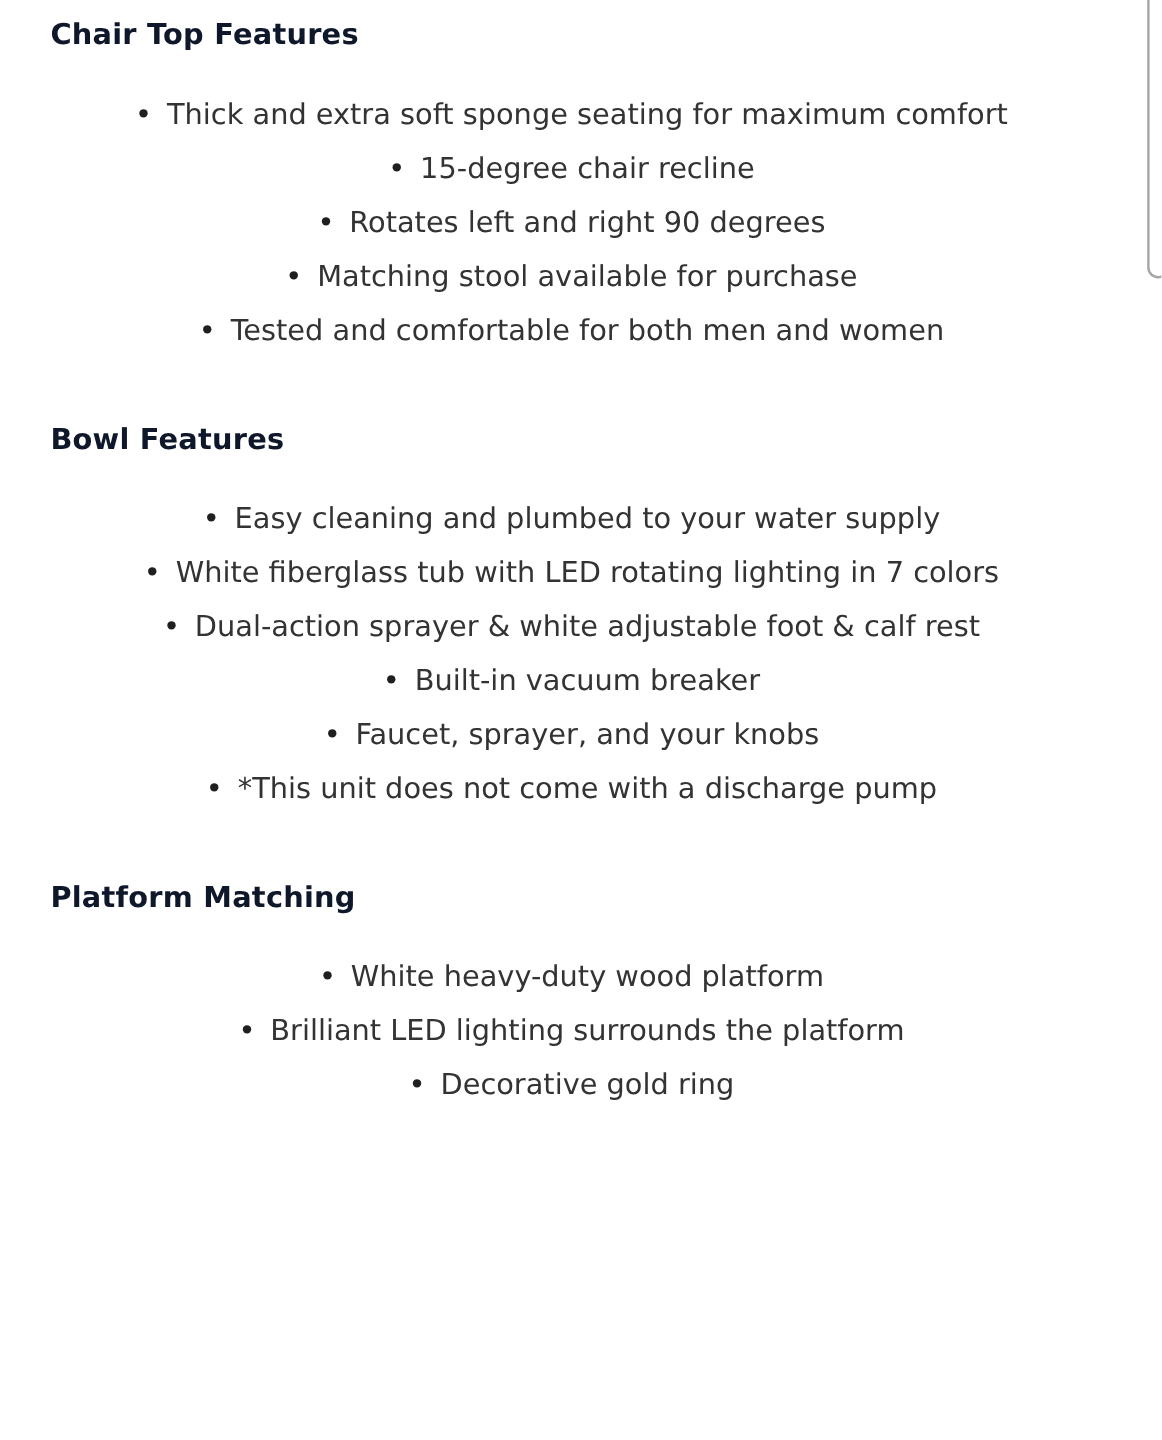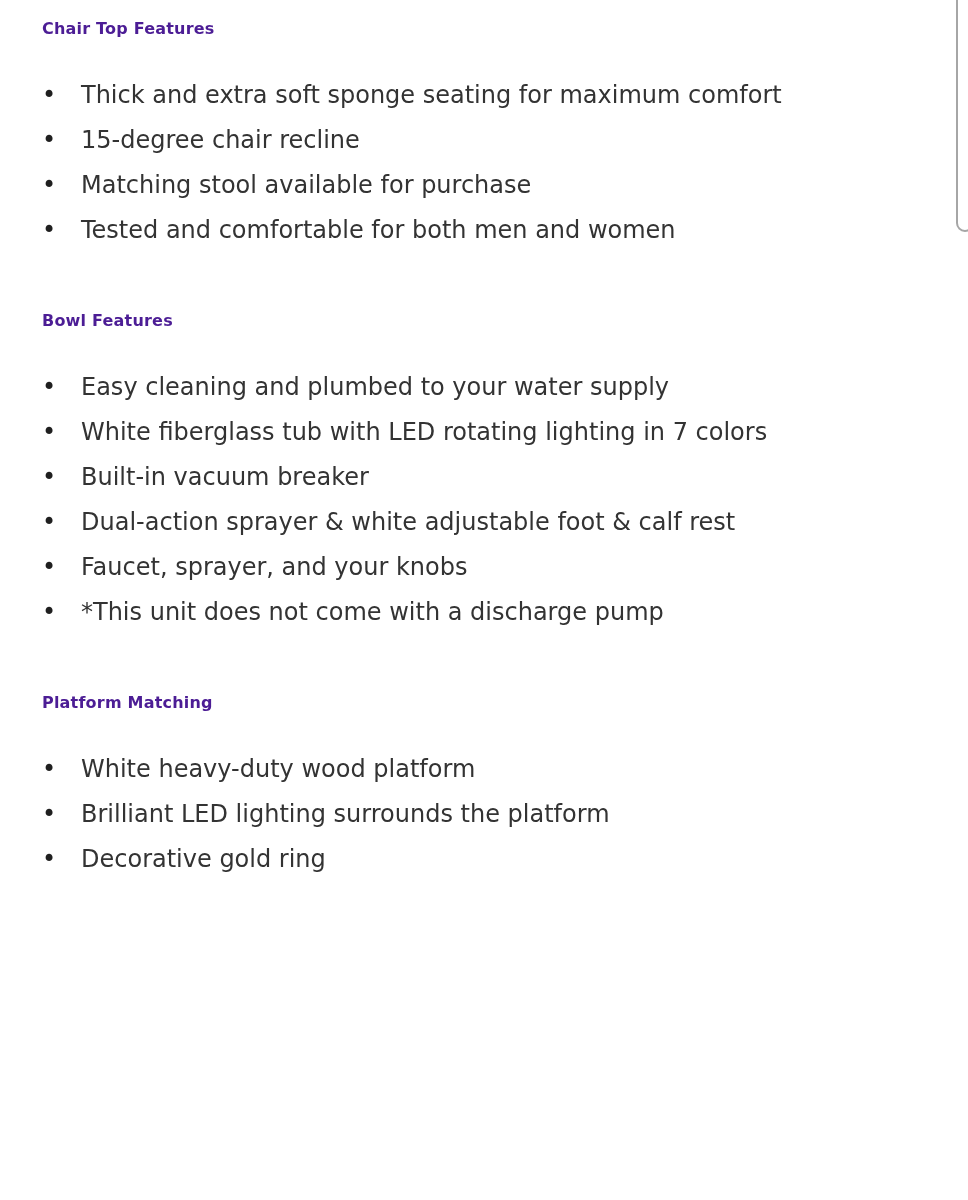--- a/index.html
+++ b/index.html
@@ -14,30 +14,31 @@
     background: #ffffff;
     overflow: hidden;
   }
   .content {
     padding: 11px 70px 0 42px;
   }
   .section { margin: 0 0 50px 0; }
   .section:last-child { margin-bottom: 0; }
   .section-heading {
     margin: 0;
-    font-size: 16px;
+    font-size: 24px;
     line-height: 36px;
     font-weight: 700;
-    color: #4c1d95;
+    color: #0f172a;
     letter-spacing: 0.2px;
   }
   .feature-list {
     list-style: none;
     margin: 26px 0 0 0;
     padding: 0;
+    text-align: center;
   }
   .feature-item {
     font-size: 24px;
     line-height: 45px;
     color: #333333;
   }
   .bullet {
     display: inline-block;
     width: 39px;
     color: #1f1f1f;
@@ -58,32 +59,33 @@
 <body>
 
 <div class="screen">
   <main class="content">
 
     <section class="section">
       <h2 class="section-heading">Chair Top Features</h2>
       <ul class="feature-list">
         <li class="feature-item"><span class="bullet">•</span><span>Thick and extra soft sponge seating for maximum comfort</span></li>
         <li class="feature-item"><span class="bullet">•</span><span>15-degree chair recline</span></li>
+        <li class="feature-item"><span class="bullet">•</span><span>Rotates left and right 90 degrees</span></li>
         <li class="feature-item"><span class="bullet">•</span><span>Matching stool available for purchase</span></li>
         <li class="feature-item"><span class="bullet">•</span><span>Tested and comfortable for both men and women</span></li>
       </ul>
     </section>
 
     <section class="section">
       <h2 class="section-heading">Bowl Features</h2>
       <ul class="feature-list">
         <li class="feature-item"><span class="bullet">•</span><span>Easy cleaning and plumbed to your water supply</span></li>
         <li class="feature-item"><span class="bullet">•</span><span>White fiberglass tub with LED rotating lighting in 7 colors</span></li>
+        <li class="feature-item"><span class="bullet">•</span><span>Dual-action sprayer &amp; white adjustable foot &amp; calf rest</span></li>
         <li class="feature-item"><span class="bullet">•</span><span>Built-in vacuum breaker</span></li>
-        <li class="feature-item"><span class="bullet">•</span><span>Dual-action sprayer &amp; white adjustable foot &amp; calf rest</span></li>
         <li class="feature-item"><span class="bullet">•</span><span>Faucet, sprayer, and your knobs</span></li>
         <li class="feature-item"><span class="bullet">•</span><span>*This unit does not come with a discharge pump</span></li>
       </ul>
     </section>
 
     <section class="section">
       <h2 class="section-heading">Platform Matching</h2>
       <ul class="feature-list">
         <li class="feature-item"><span class="bullet">•</span><span>White heavy-duty wood platform</span></li>
         <li class="feature-item"><span class="bullet">•</span><span>Brilliant LED lighting surrounds the platform</span></li>

